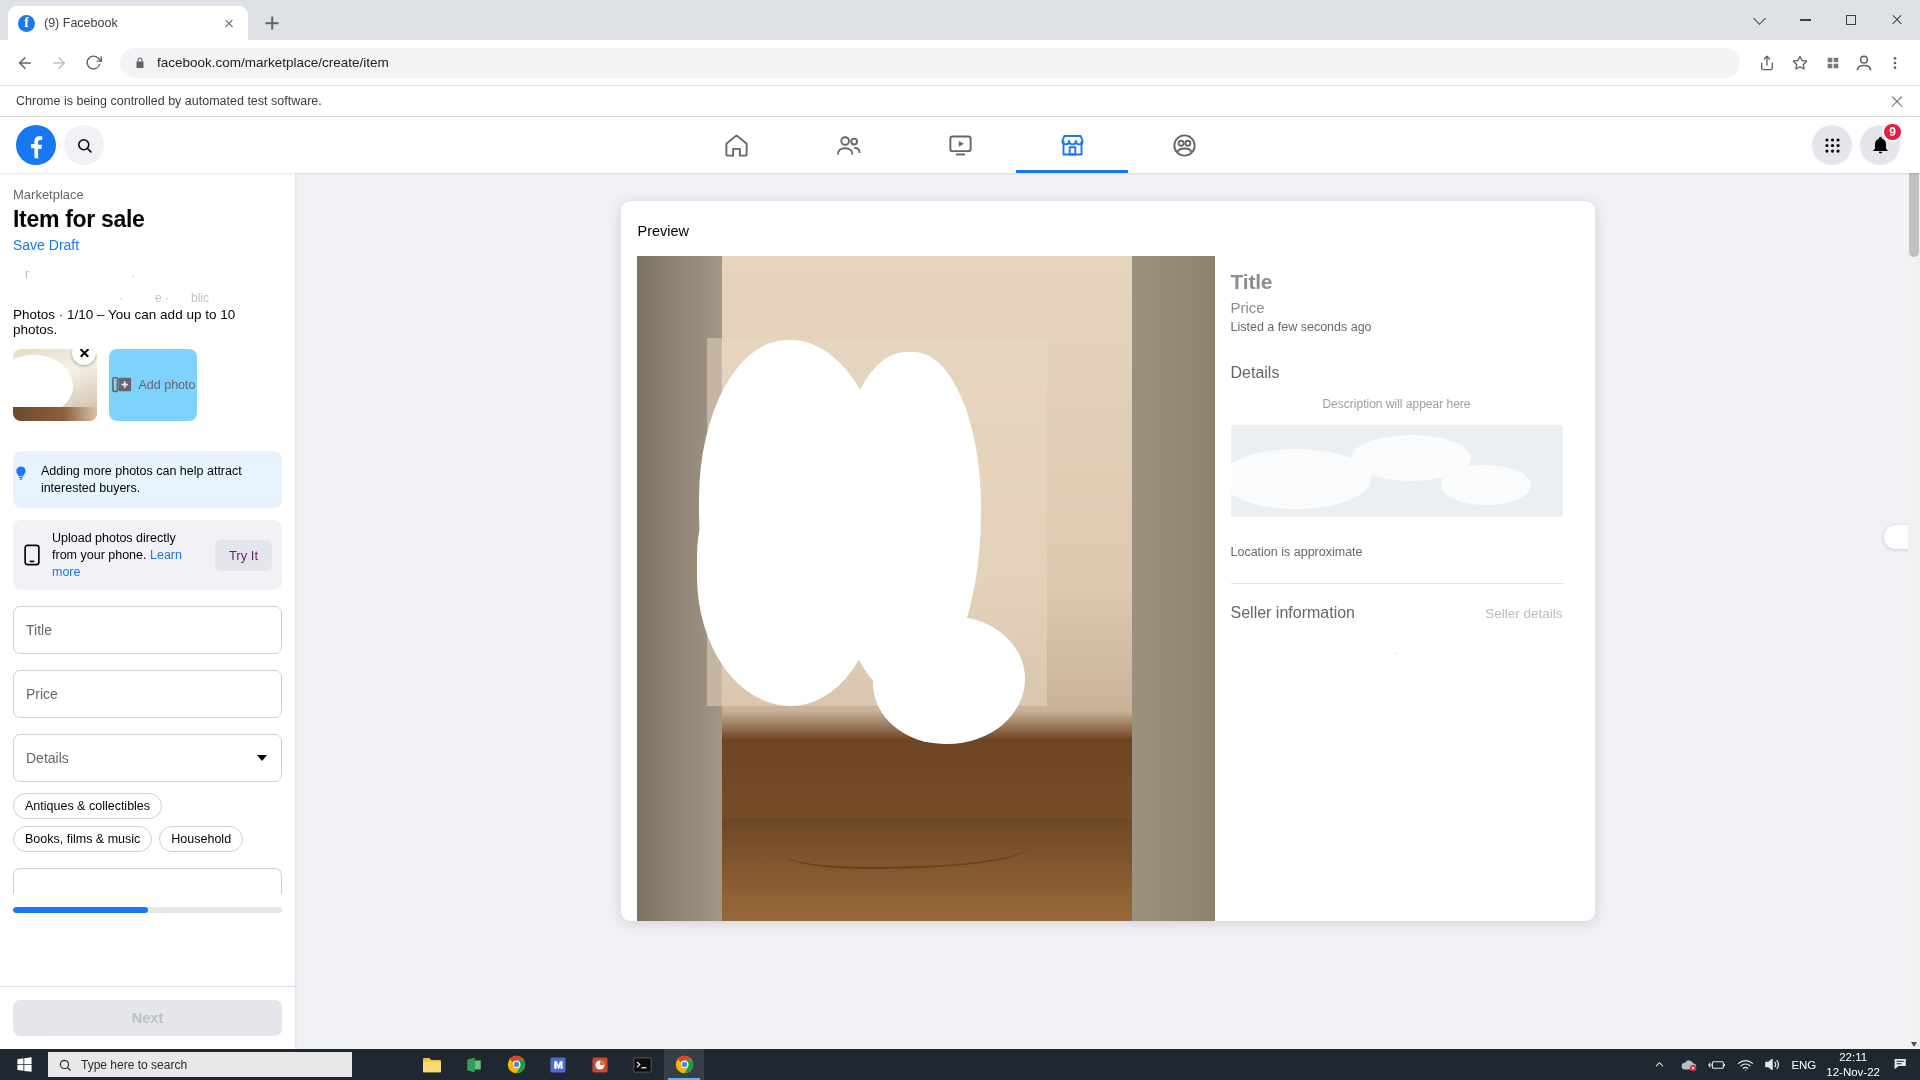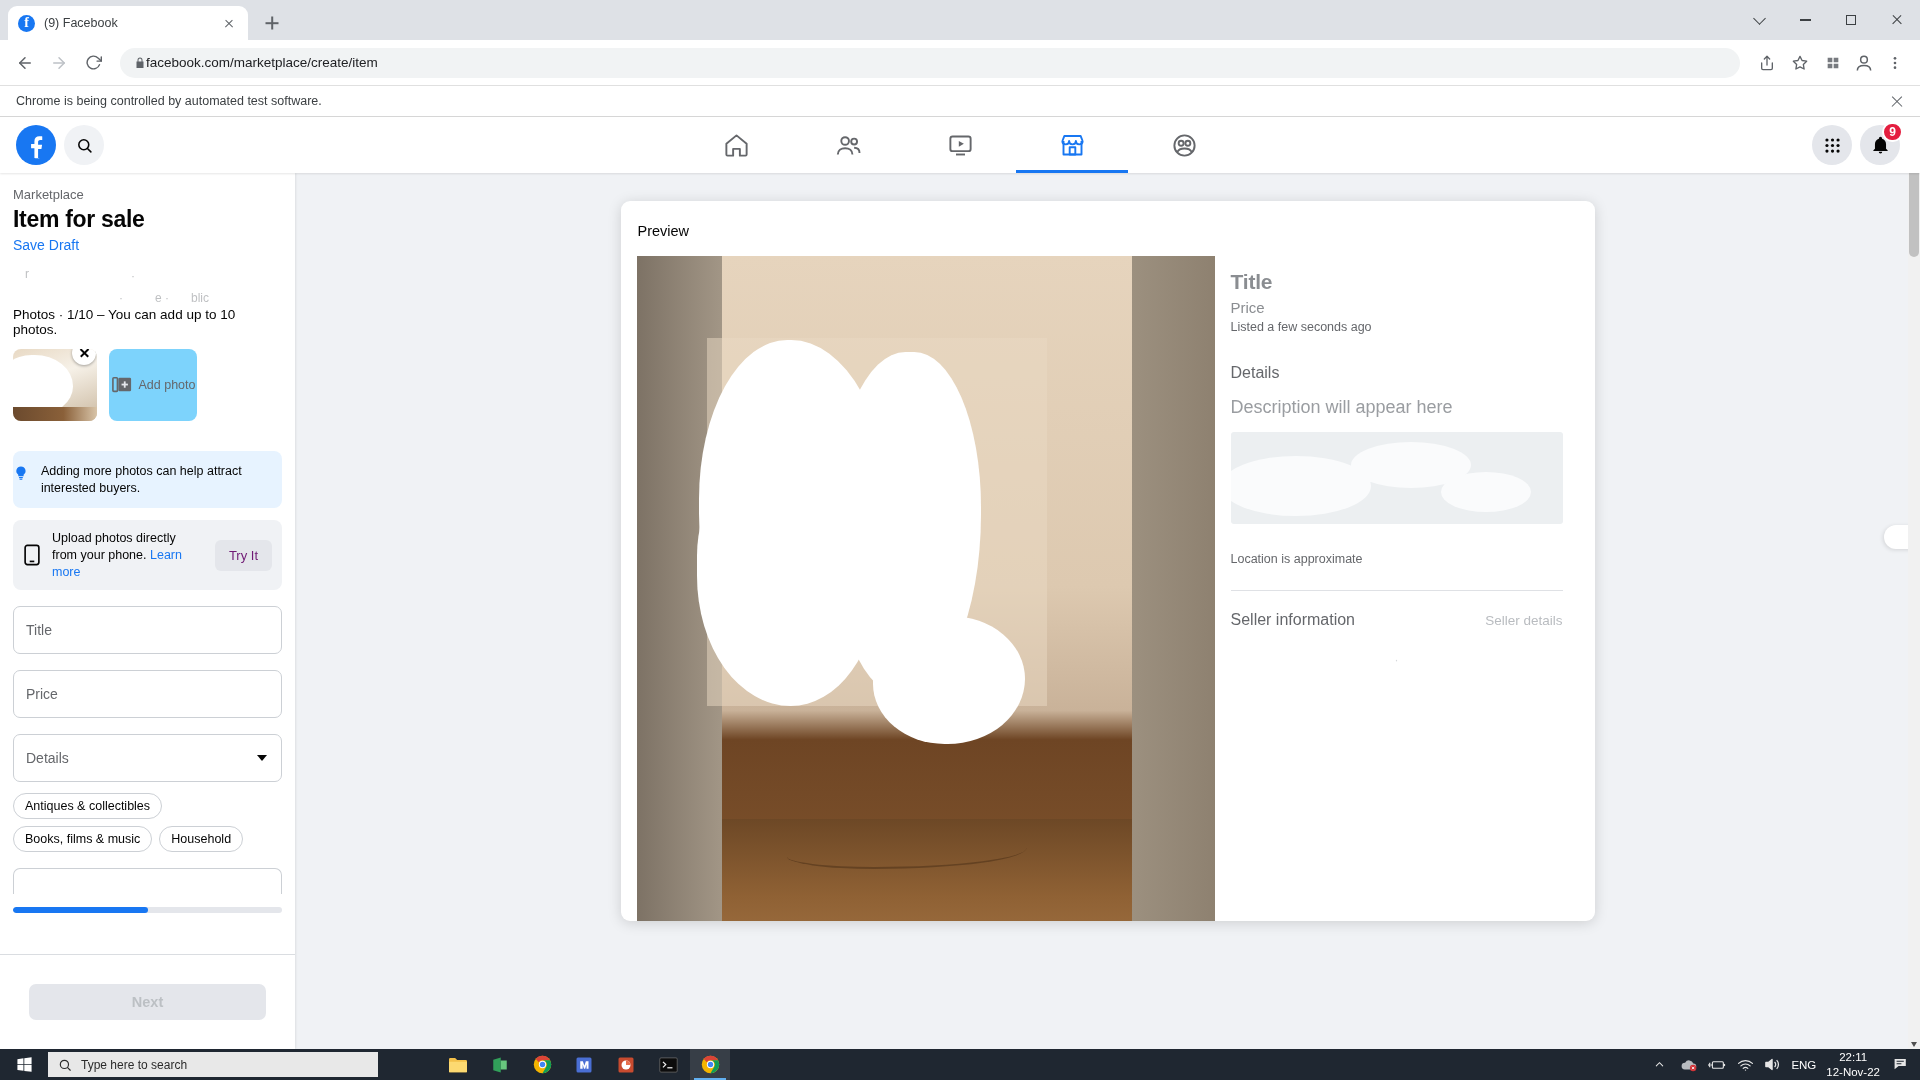--- a/index.html
+++ b/index.html
@@ -64,21 +64,21 @@
 
   .toolbar {
     height: 45px; background: #fff; display: flex; align-items: center; padding: 0 10px; gap: 4px;
   }
   .tb-btn {
     width: 30px; height: 30px; display: flex; align-items: center; justify-content: center;
     border-radius: 50%; cursor: pointer; color: #5f6368; flex: 0 0 auto;
   }
   .omnibox {
     flex: 1; height: 30px; background: #f1f3f4; border-radius: 16px; display: flex;
-    align-items: center; padding: 0 14px; margin: 0 8px;
+    align-items: center; padding: 0 14px; gap: 11px; margin: 0 8px;
   }
   .omnibox-url { font-size: 13.5px; color: #202124; }
   .tb-right { display: flex; align-items: center; gap: 3px; }
   .avatar-btn {
     width: 26px; height: 26px; border-radius: 50%; display: flex; align-items: center;
     justify-content: center; cursor: pointer;
   }
 
   .infobar {
     height: 32px; background: #fff; border-top: 1px solid #e0e0e0; border-bottom: 1px solid #d6d6d6;
@@ -208,21 +208,21 @@
     color: #050505; cursor: pointer; background: #fff; white-space: nowrap;
   }
   .field-partial {
     margin-top: 16px; height: 26px; border: 1px solid #ccd0d5; border-bottom: none;
     border-radius: 7px 7px 0 0; background: #fff;
   }
   .progress-track {
     height: 6px; background: #e4e6eb; border-radius: 3px; margin: 13px 0 0 0; overflow: hidden;
   }
   .progress-fill { height: 100%; background: #1877f2; border-radius: 3px; }
-  .sb-footer { border-top: 1px solid #dadde1; padding: 29px; }
+  .sb-footer { border-top: 1px solid #dadde1; padding: 13px; }
   .next-btn {
     width: 100%; height: 36px; background: #e4e6eb; border: none; border-radius: 7px;
     font-size: 14.5px; font-weight: bold; color: #bcc0c4; cursor: default; font-family: inherit;
   }
 
   
   .preview-area { flex: 1; position: relative; display: flex; justify-content: center; padding-top: 28px; }
   .preview-card {
     width: 974px; height: 720px; background: #fff; border-radius: 9px;
     box-shadow: 0 2px 14px rgba(0,0,0,0.15); position: relative; overflow: hidden;
@@ -262,21 +262,21 @@
   .floorwire {
     position: absolute; left: 150px; bottom: 120px; width: 240px; height: 34px;
     border-bottom: 2px solid #4d3118; border-radius: 0 0 70% 40%; opacity: .55;
   }
 
   .pv-detail { flex: 1; padding: 14px 16px 0 16px; position: relative; display: flex; flex-direction: column; }
   .pv-ttl { font-size: 21px; font-weight: bold; color: #8a8d91; letter-spacing: -0.2px; }
   .pv-price { font-size: 15px; color: #8a8d91; margin-top: 5px; }
   .pv-listed { font-size: 12.5px; color: #65676b; margin-top: 4px; }
   .pv-details-h { font-size: 16px; color: #65676b; margin-top: 30px; }
-  .pv-desc { font-size: 18px; color: #9a9da1; margin-top: 15px; }
+  .pv-desc { font-size: 12px; color: #9a9da1; margin-top: 15px; text-align: center; }
   .pv-map {
     margin-top: 14px; height: 92px; background: #eceff1; border-radius: 3px; position: relative; overflow: hidden;
   }
   .pv-map .m-blob { position: absolute; background: #fafbfc; border-radius: 50%; }
   .mb1 { left: -10px; top: 24px; width: 150px; height: 60px; }
   .mb2 { left: 120px; top: 10px; width: 120px; height: 46px; }
   .mb3 { left: 210px; top: 40px; width: 90px; height: 40px; }
   .pv-locnote { font-size: 12.5px; color: #65676b; margin-top: 28px; }
   .pv-divider { height: 1px; background: #dfe1e5; margin-top: 24px; }
   .pv-seller-row { display: flex; justify-content: space-between; align-items: baseline; margin-top: 20px; }
@@ -307,21 +307,21 @@
     position: absolute; bottom: 2px; left: 3px; width: 0; height: 0;
     border-left: 3.5px solid transparent; border-right: 3.5px solid transparent; border-top: 5px solid #505050;
   }
 
   
   .taskbar {
     height: 31px; background: #1f2731; display: flex; align-items: center; position: relative;
   }
   .start-btn { width: 48px; height: 31px; display: flex; align-items: center; justify-content: center; cursor: pointer; }
   .tb-search {
-    width: 330px; height: 25px; background: #e8e8e8; display: flex; align-items: center;
+    width: 304px; height: 25px; background: #e8e8e8; display: flex; align-items: center;
     gap: 9px; padding: 0 10px; cursor: text;
   }
   .tb-search-text { font-size: 12px; color: #2b2b2b; }
   .tb-apps { display: flex; align-items: center; gap: 2px; margin-left: 60px; }
   .tb-app {
     width: 40px; height: 31px; display: flex; align-items: center; justify-content: center;
     cursor: pointer; position: relative;
   }
   .tb-app.active::after {
     content: ""; position: absolute; bottom: 0; left: 4px; right: 4px; height: 2px; background: #62b0f0;

